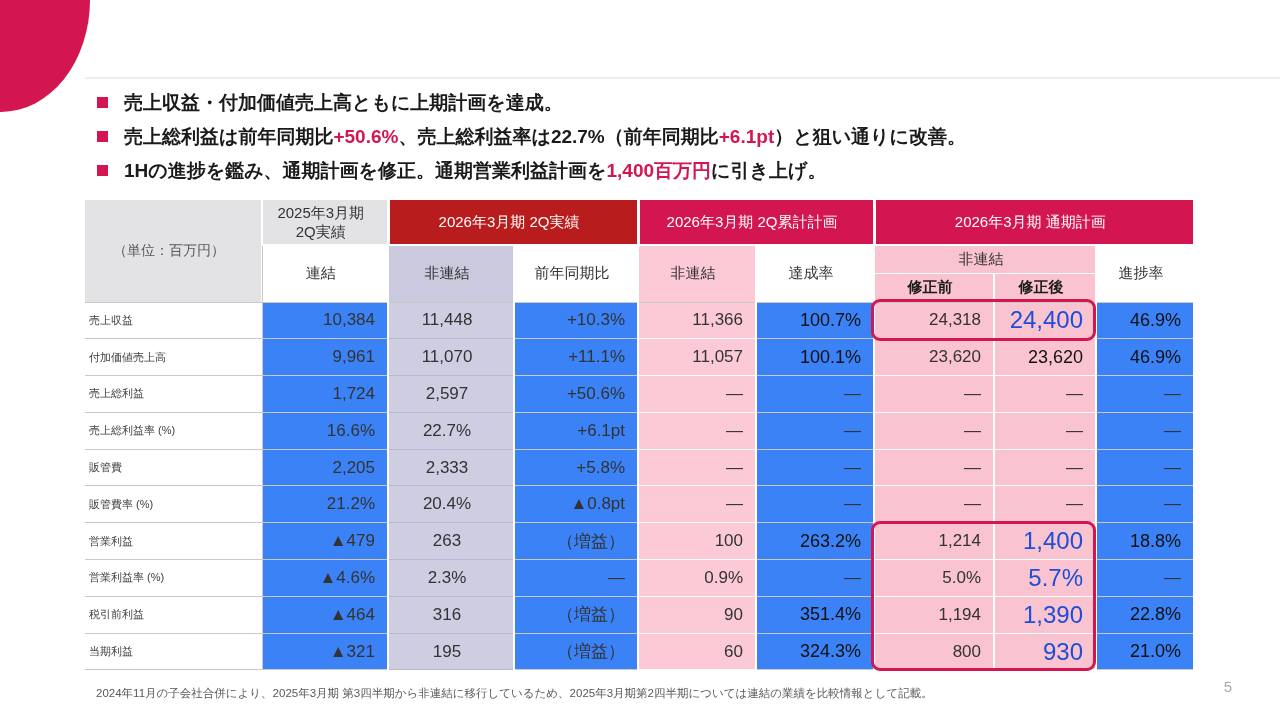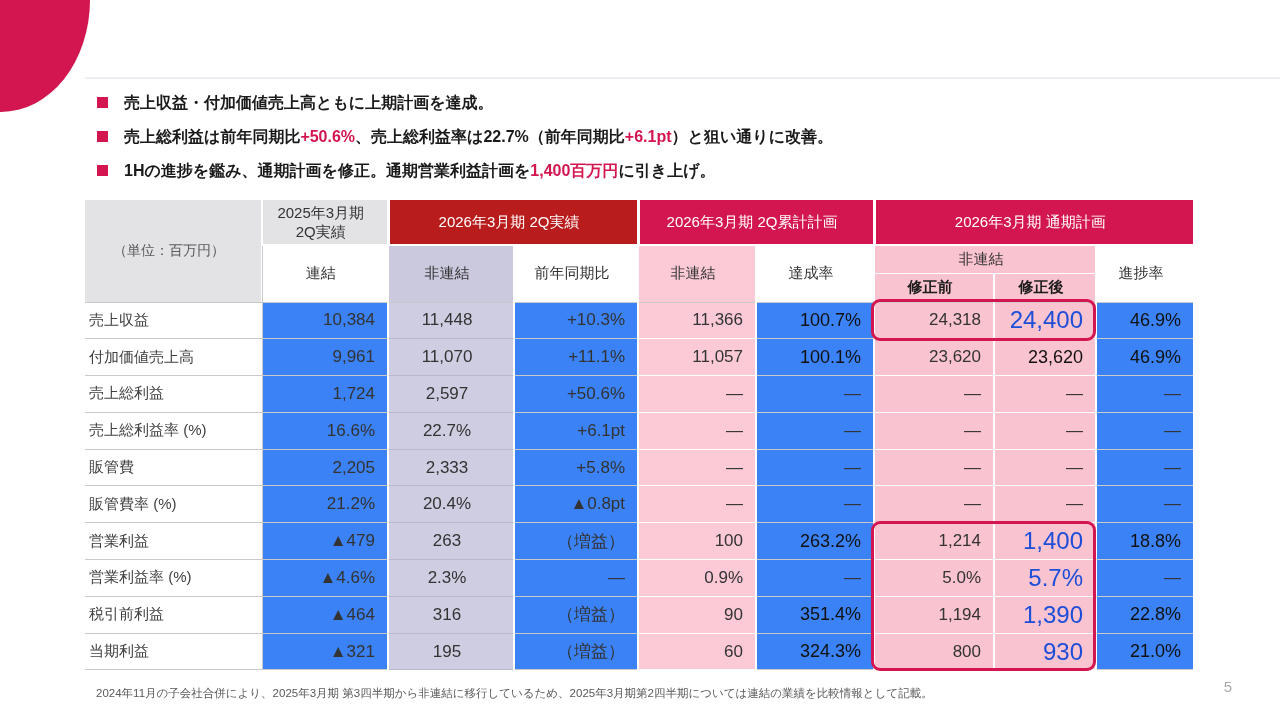--- a/index.html
+++ b/index.html
@@ -25,21 +25,21 @@
     position:absolute; left:85px; top:77px; width:1195px; height:2px;
     background:#edeef3;
   }
 
   
   .bullets { position:absolute; left:97px; top:90px; width:1140px; }
   .bullet-row { display:flex; align-items:flex-start; margin-bottom:9px; }
   .bullet-sq {
     width:11px; height:11px; background:#d3164f; margin:7px 16px 0 0; flex:none;
   }
-  .bullet-text { font-size:16px; font-weight:bold; line-height:25px; color:#1a1a1a; }
+  .bullet-text { font-size:19px; font-weight:bold; line-height:25px; color:#1a1a1a; }
   .bullet-text .red { color:#d3164f; }
 
   
   .table-wrap { position:absolute; left:85px; top:200px; }
   table.pl { border-collapse:collapse; table-layout:fixed; width:1108px; }
   table.pl td, table.pl th { padding:0 12px 0 4px; font-weight:normal; overflow:hidden; }
 
   
   tr.grp { height:45px; }
   tr.sub1 { height:28px; }
@@ -66,21 +66,21 @@
   th.sh.lav { background:#cbc9dd; border-left:2px solid #fff; border-right:2px solid #fff; }
   th.sh.pink1 { background:#fbcad6; border-left:2px solid #fff; border-right:2px solid #fff; }
   th.sh.pink2 { background:#fac3d0; border-left:2px solid #fff; border-right:2px solid #fff; }
   th.sh.split-top { border-bottom:1px solid #fff; }
   th.sh.bold { font-weight:bold; color:#1a1a1a; }
 
   
   tbody tr { height:36.8px; }
   tbody td { font-size:17px; text-align:right; color:#333; border-bottom:1px solid #c9c9c9; }
   td.c-label {
-    font-size:15px; text-align:left; color:#404040; padding-left:8px;
+    font-size:11px; text-align:left; color:#404040; padding-left:8px;
     border-right:1px solid #c9c9c9; background:#fff;
   }
   td.c1, td.c3, td.c5, td.c8 { background:#3b82f6; }
   td.c2 { background:#cfcde1; border-left:2px solid #fff; border-right:2px solid #fff; border-bottom:1px solid #b9b8cc;text-align:center; }
   td.c4 { background:#fbcad6; border-left:2px solid #fff; border-right:2px solid #fff; border-bottom:1px solid #fff; }
   td.c6, td.c7 { background:#fac3d0; border-left:2px solid #fff; border-bottom:1px solid #fff; }
   td.c7 { border-right:2px solid #fff; }
   td.bold { font-weight:bold; color:#111; font-size:18px; }
   td.redbold { font-weight:bold; color:#1d4ed8; font-size:24px; }
 

